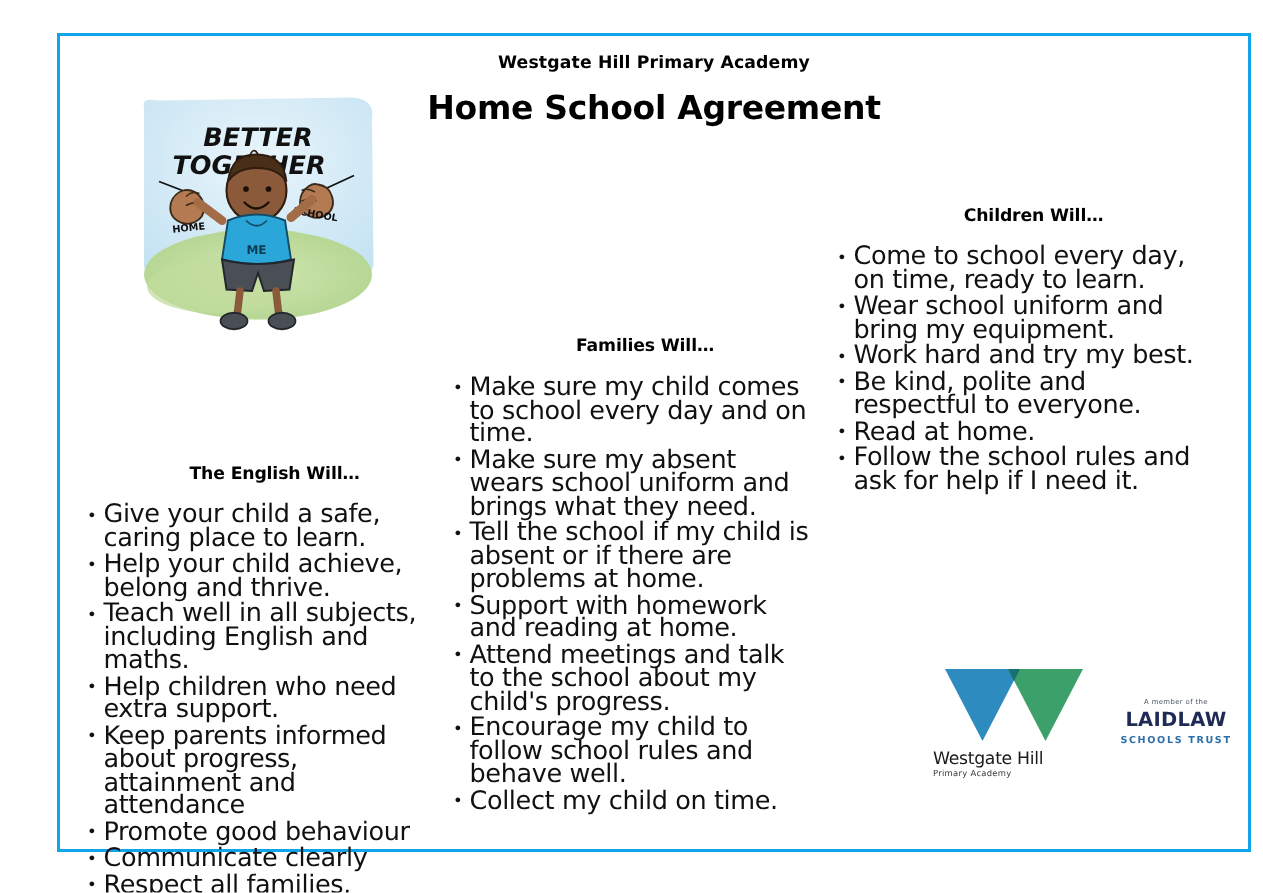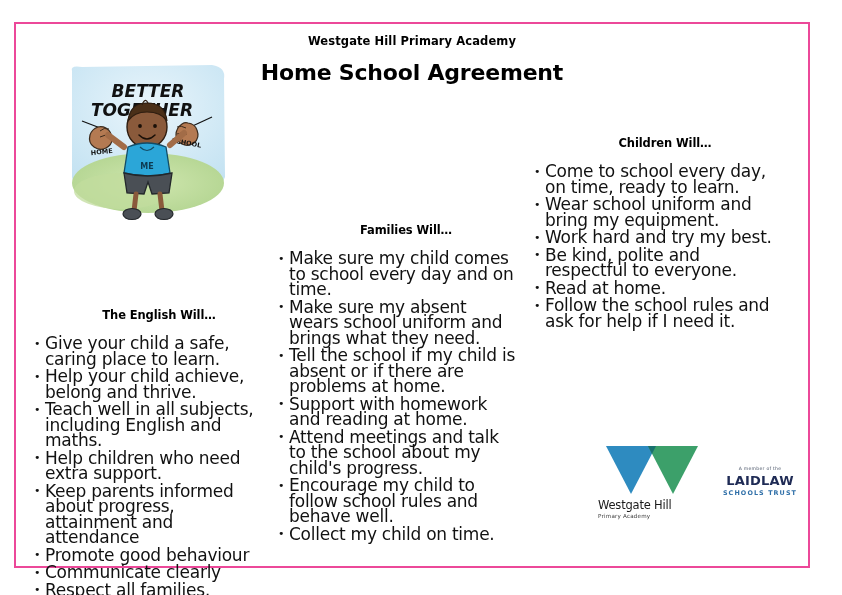--- a/index.html
+++ b/index.html
@@ -11,25 +11,25 @@
   body {
     width: 842px;
     height: 595px;
     font-family: "DejaVu Sans", sans-serif;
     overflow: hidden;
     position: relative;
   }
 
   #page {
     position: absolute;
-    left: 14px;
+    left: 38px;
     top: 22px;
     width: 796px;
     height: 546px;
-    border: 2px solid #ec4899;
+    border: 2px solid #0ea5e9;
     background: #ffffff;
     box-sizing: border-box;
     text-decoration: underline;
   }
 
   
   .header {
     position: absolute;
     left: 0;
     top: 10px;

